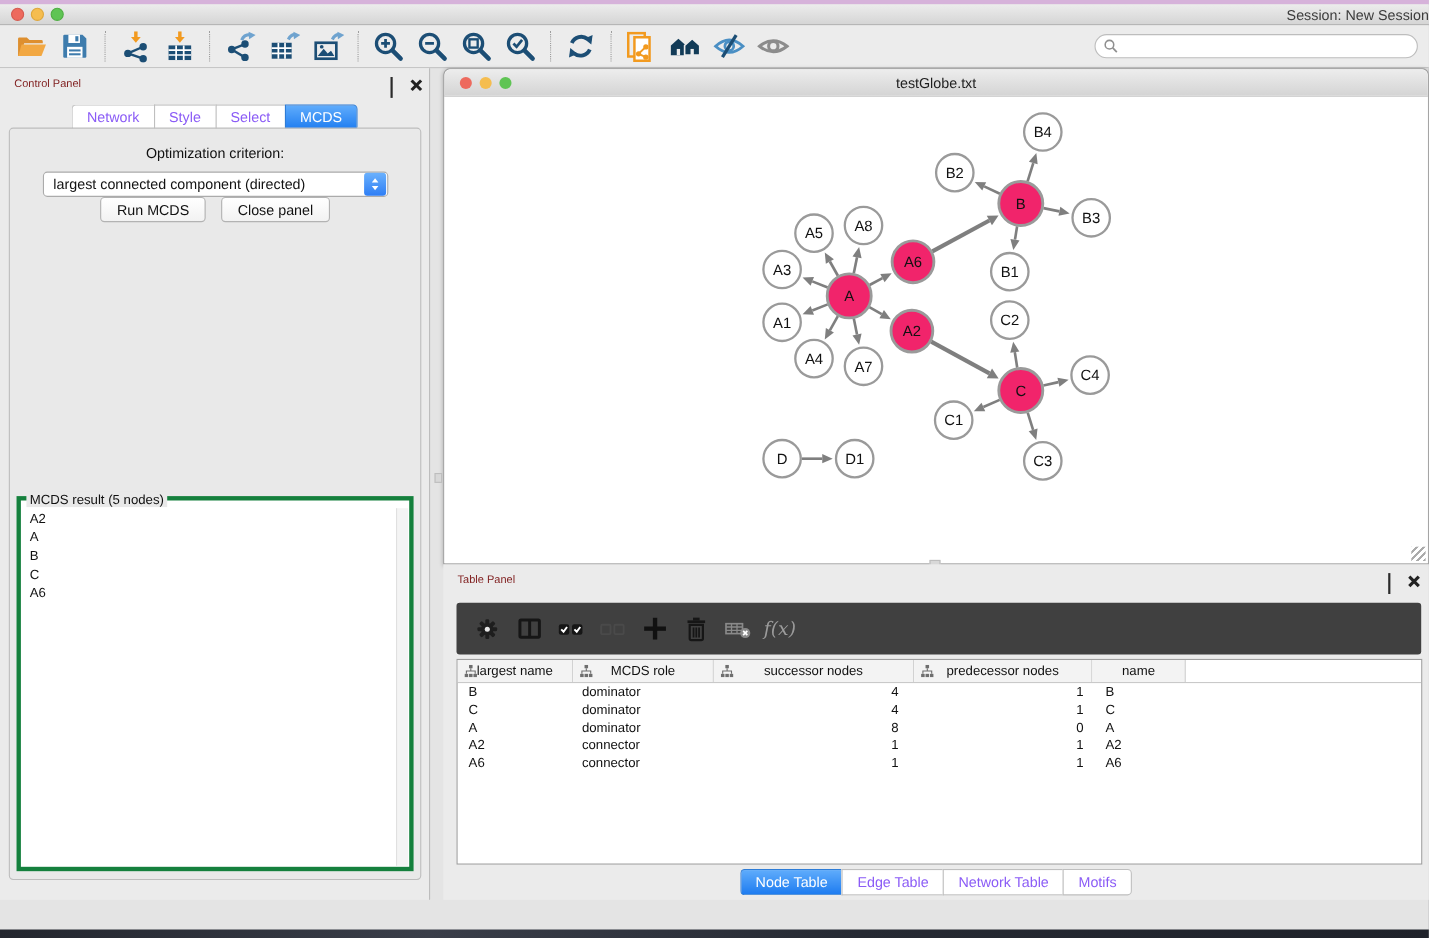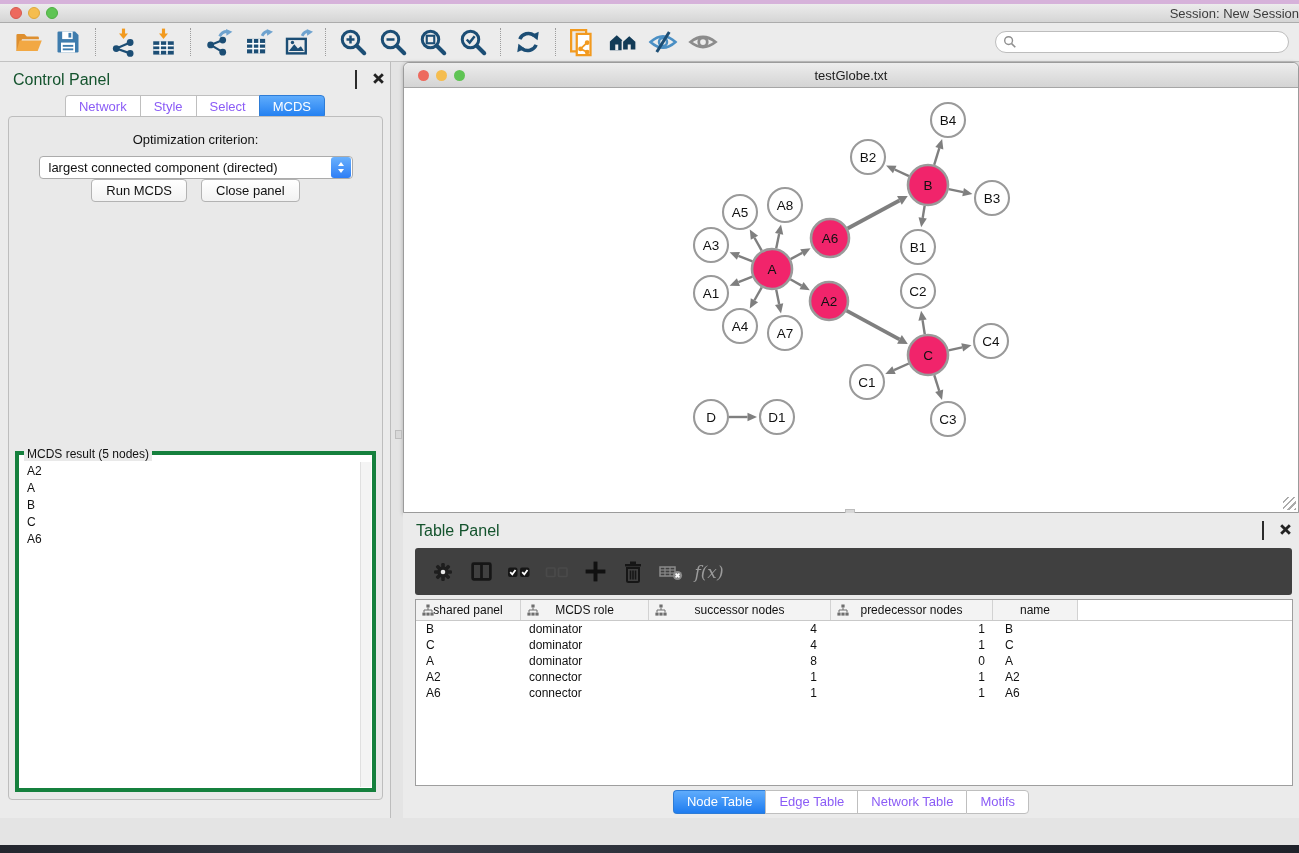--- a/index.html
+++ b/index.html
@@ -22,21 +22,21 @@
   .tb-btn { width:34px; height:32px; display:flex; align-items:center; justify-content:center; margin:0 3px; }
   .tb-sep { width:1px; height:28px; border-left:1px dotted #9d9d9d; margin:0 7px; }
   .search-wrap { position:absolute; right:10px; top:8px; width:294px; height:22px; background:#fff;
       border:1px solid #BDBDBD; border-radius:11px; display:flex; align-items:center; padding-left:7px; }
   .search-wrap input { border:none; outline:none; flex:1; font-size:12px; height:18px; background:transparent; }
 
   
   .control-panel { position:absolute; left:0; top:62px; width:391px; height:756px; background:#EBEBEB;
       border-right:1px solid #BDBDBD; }
   .panel-head { position:relative; height:30px; }
-  .panel-title { position:absolute; left:13px; top:9px; font-size:16px; color:#14532d; }
+  .panel-title { position:absolute; left:13px; top:9px; font-size:10px; color:#7f1d1d; }
   .float-btn, .close-btn { position:absolute; top:9px; width:13px; height:13px; cursor:default; }
   .cp-float { right:22px; } .cp-close { right:5px; }
   .float-box { width:10px; height:10px; border:1.6px solid #2b2b2b; margin-top:1px; }
   .tabs-row { display:flex; justify-content:center; margin-top:3px; }
   .tab { font-size:13px; padding:3px 13px 4px; background:#fff; border:1px solid #BFBFBF; border-right:none; color:#8b5cf6; }
   .tab:first-child { border-radius:4px 0 0 4px; }
   .tab:last-child { border-radius:0 4px 4px 0; border-right:1px solid #BFBFBF; }
   .tab.active { background:linear-gradient(#5FACFC,#1E7CF0); color:#fff; border-color:#2e7cd6; }
   .cp-content { position:absolute; left:8px; top:54px; width:375px; height:684px; background:#E9E9E9;
       border:1px solid #BDBDBD; border-radius:4px; }
@@ -533,21 +533,21 @@
     <div class="ntable">
       <div class="thead">
         <span class="th w0">
           <svg class="h-icon" width="12" height="12" viewBox="0 0 12 12">
             <rect x="4.4" y="0.5" width="3.2" height="3" fill="#6E6E6E"></rect>
             <path d="M6 3.5 V6 M2 8.5 V6 H10 V8.5" fill="none" stroke="#6E6E6E" stroke-width="1"></path>
             <rect x="0.4" y="8.6" width="3.2" height="3" fill="#6E6E6E"></rect>
               <rect x="4.4" y="8.6" width="3.2" height="3" fill="#6E6E6E"></rect>
               <rect x="8.4" y="8.6" width="3.2" height="3" fill="#6E6E6E"></rect>
           </svg>
-          <span>shared panel</span>
+          <span>largest name</span>
         </span>
         <span class="th w1">
           <svg class="h-icon" width="12" height="12" viewBox="0 0 12 12">
             <rect x="4.4" y="0.5" width="3.2" height="3" fill="#6E6E6E"></rect>
             <path d="M6 3.5 V6 M2 8.5 V6 H10 V8.5" fill="none" stroke="#6E6E6E" stroke-width="1"></path>
             <rect x="0.4" y="8.6" width="3.2" height="3" fill="#6E6E6E"></rect>
               <rect x="4.4" y="8.6" width="3.2" height="3" fill="#6E6E6E"></rect>
               <rect x="8.4" y="8.6" width="3.2" height="3" fill="#6E6E6E"></rect>
           </svg>
           <span>MCDS role</span>

